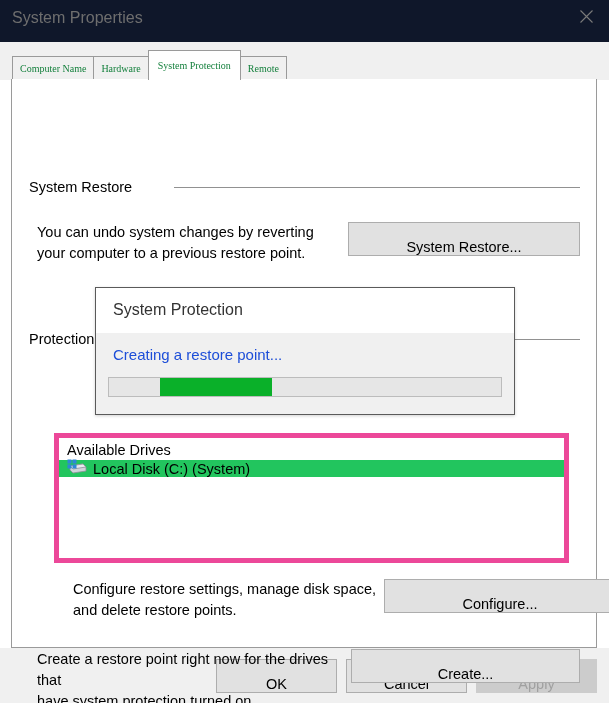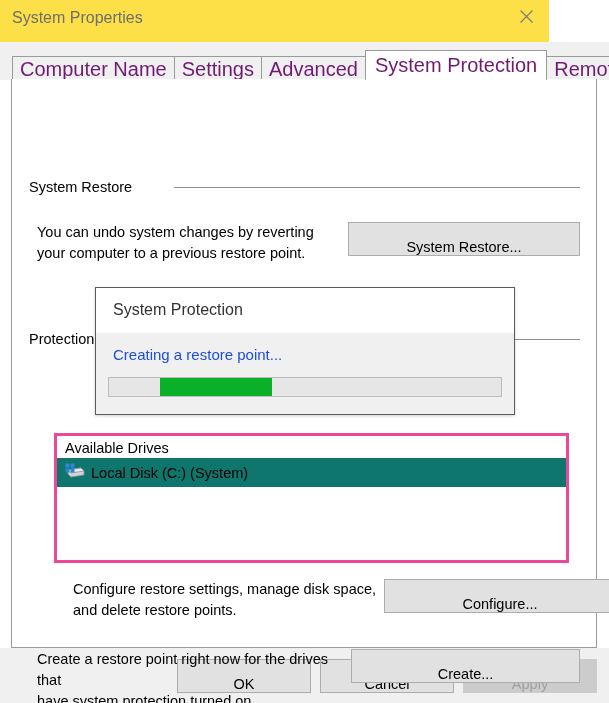--- a/index.html
+++ b/index.html
@@ -15,22 +15,22 @@
     color: #000000;
     overflow: hidden;
     position: relative;
     -webkit-font-smoothing: antialiased;
   }
 
   
   .titlebar {
     position: absolute;
     left: 0; top: 0;
-    width: 549px; height: 42px;
-    background: #fde047;
+    width: 609px; height: 42px;
+    background: #0f172a;
   }
   .titlebar-text {
     position: absolute;
     left: 12px; top: 9px;
     font-size: 16px;
     color: #6e6e6e;
     white-space: nowrap;
   }
   .close-btn {
     position: absolute;
@@ -59,27 +59,28 @@
     display: flex;
     align-items: flex-end;
   }
   .tab {
     background: #f0f0f0;
     border: 1px solid #9a9a9a;
     border-bottom: none;
     height: 24px;
     line-height: 24px;
     padding: 0 7px;
-    font-size: 20px;
-    color: #701a75;
+    font-size: 10px;
+    color: #15803d;
     white-space: nowrap;
     margin-right: -1px;
     box-sizing: border-box;
     position: relative;
     cursor: default;
+    font-family: Liberation Serif, serif;
   }
   .tab.active {
     background: #ffffff;
     height: 30px;
     line-height: 29px;
     z-index: 3;
     padding: 0 9px;
     border-color: #9a9a9a;
   }
 
@@ -157,55 +158,55 @@
     white-space: nowrap;
   }
   .btn-wide { width: 232px; height: 32px; }
 
   
   .listbox {
     position: absolute;
     left: 42px; top: 354px;
     width: 515px; height: 130px;
     background: #ffffff;
-    border: 3px solid #ec4899;
+    border: 5px solid #ec4899;
     box-sizing: border-box;
     overflow: hidden;
   }
   .listbox-header {
     font-size: 14.5px;
     padding: 4px 8px 2px 8px;
     color: #000;
     white-space: nowrap;
   }
   .listitem {
     display: flex;
     align-items: center;
-    background: #0f766e;
-    height: 29px;
+    background: #22c55e;
+    height: 17px;
     padding: 0 8px;
     font-size: 14.5px;
     white-space: nowrap;
   }
   .drive-icon { width: 20px; height: 16px; margin-right: 6px; flex: none; }
 
   
   .footer {
     position: absolute;
     left: 0; top: 648px;
     width: 609px; height: 55px;
     background: #f0f0f0;
   }
   .footer-btns {
     position: absolute;
     right: 12px; top: 11px;
     display: flex;
     gap: 9px;
   }
-  .btn-footer { width: 134px; height: 33px; }
+  .btn-footer { width: 121px; height: 33px; }
   .btn-disabled {
     background: #cccccc;
     border: 1px solid #cccccc;
     color: #a0a0a0;
   }
 
   
   .modal {
     position: absolute;
     left: 95px; top: 287px;
@@ -263,22 +264,21 @@
       <svg width="13" height="13" viewBox="0 0 13 13">
         <path d="M0.5 0.5 L12.5 12.5 M12.5 0.5 L0.5 12.5" stroke="#7a7a7a" stroke-width="1.1" fill="none"></path>
       </svg>
     </span>
   </button>
 </div>
 
 <div class="tabstrip">
   <div class="tabs">
     <div class="tab">Computer Name</div>
-    <div class="tab">Settings</div>
-    <div class="tab">Advanced</div>
+    <div class="tab">Hardware</div>
     <div class="tab active">System Protection</div>
     <div class="tab">Remote</div>
   </div>
 </div>
 
 <div class="panel">
 
 
   <div class="group" style="top:100px;">
     <div class="group-label">System Restore</div>

